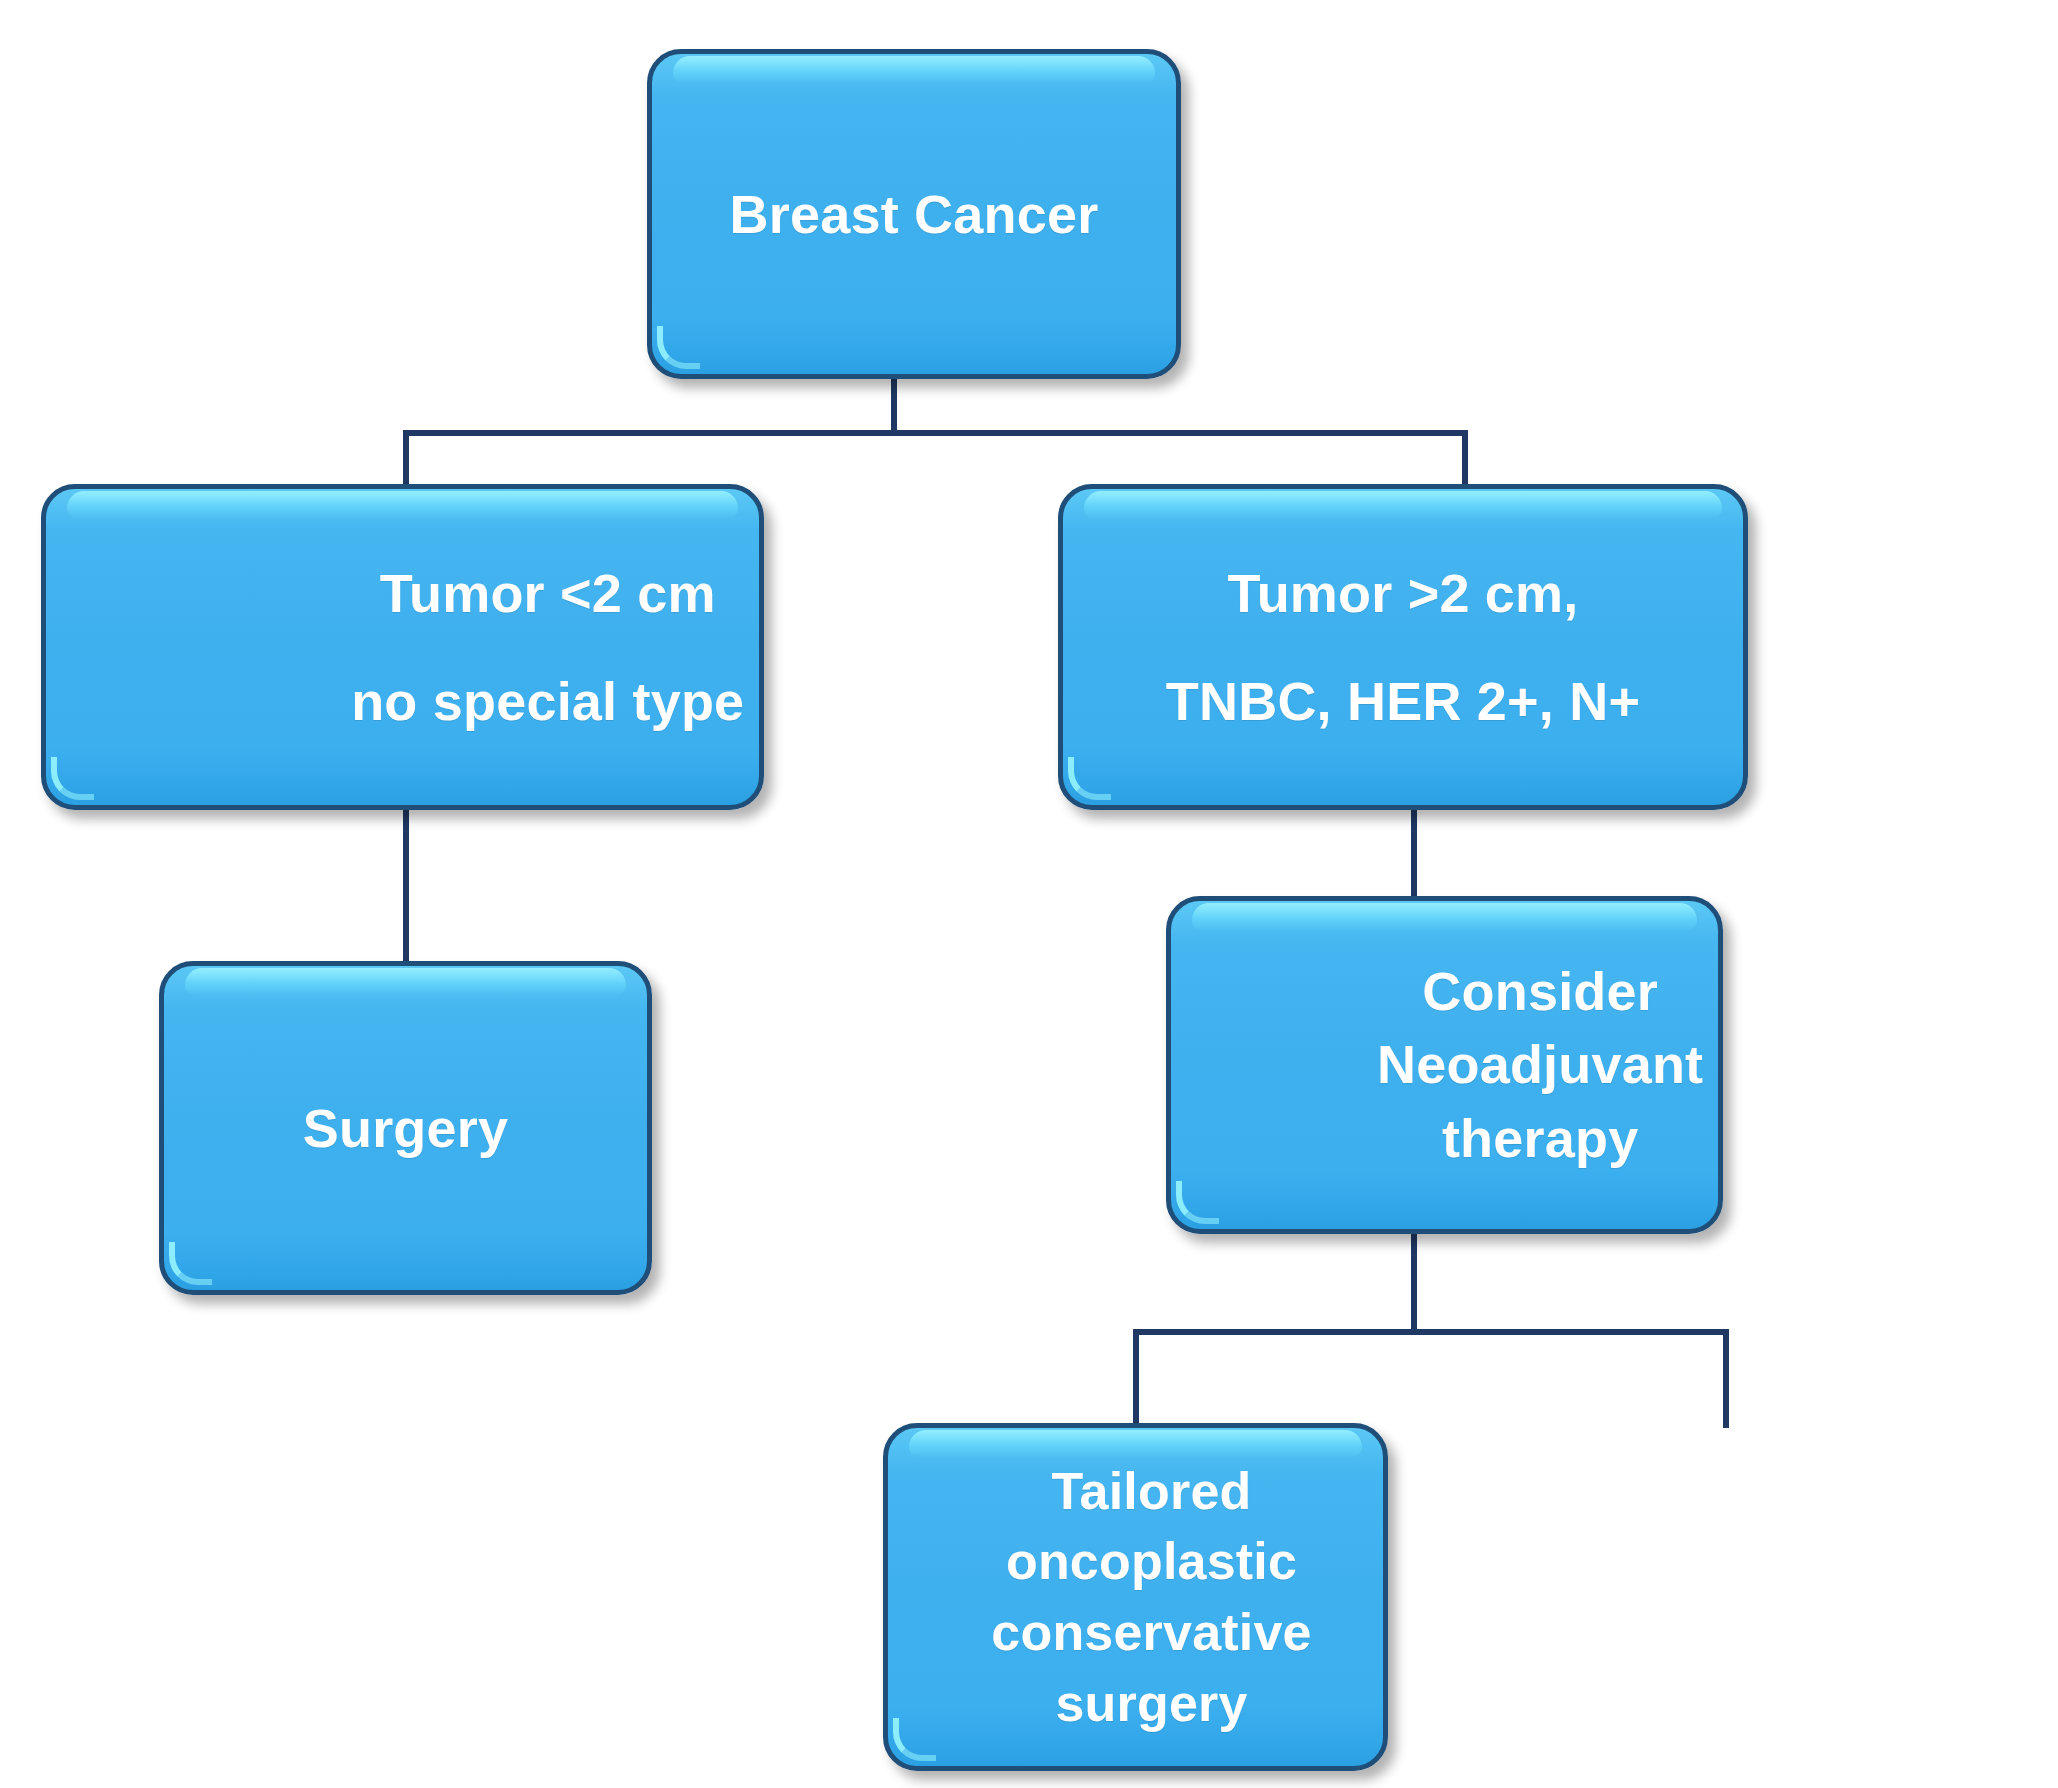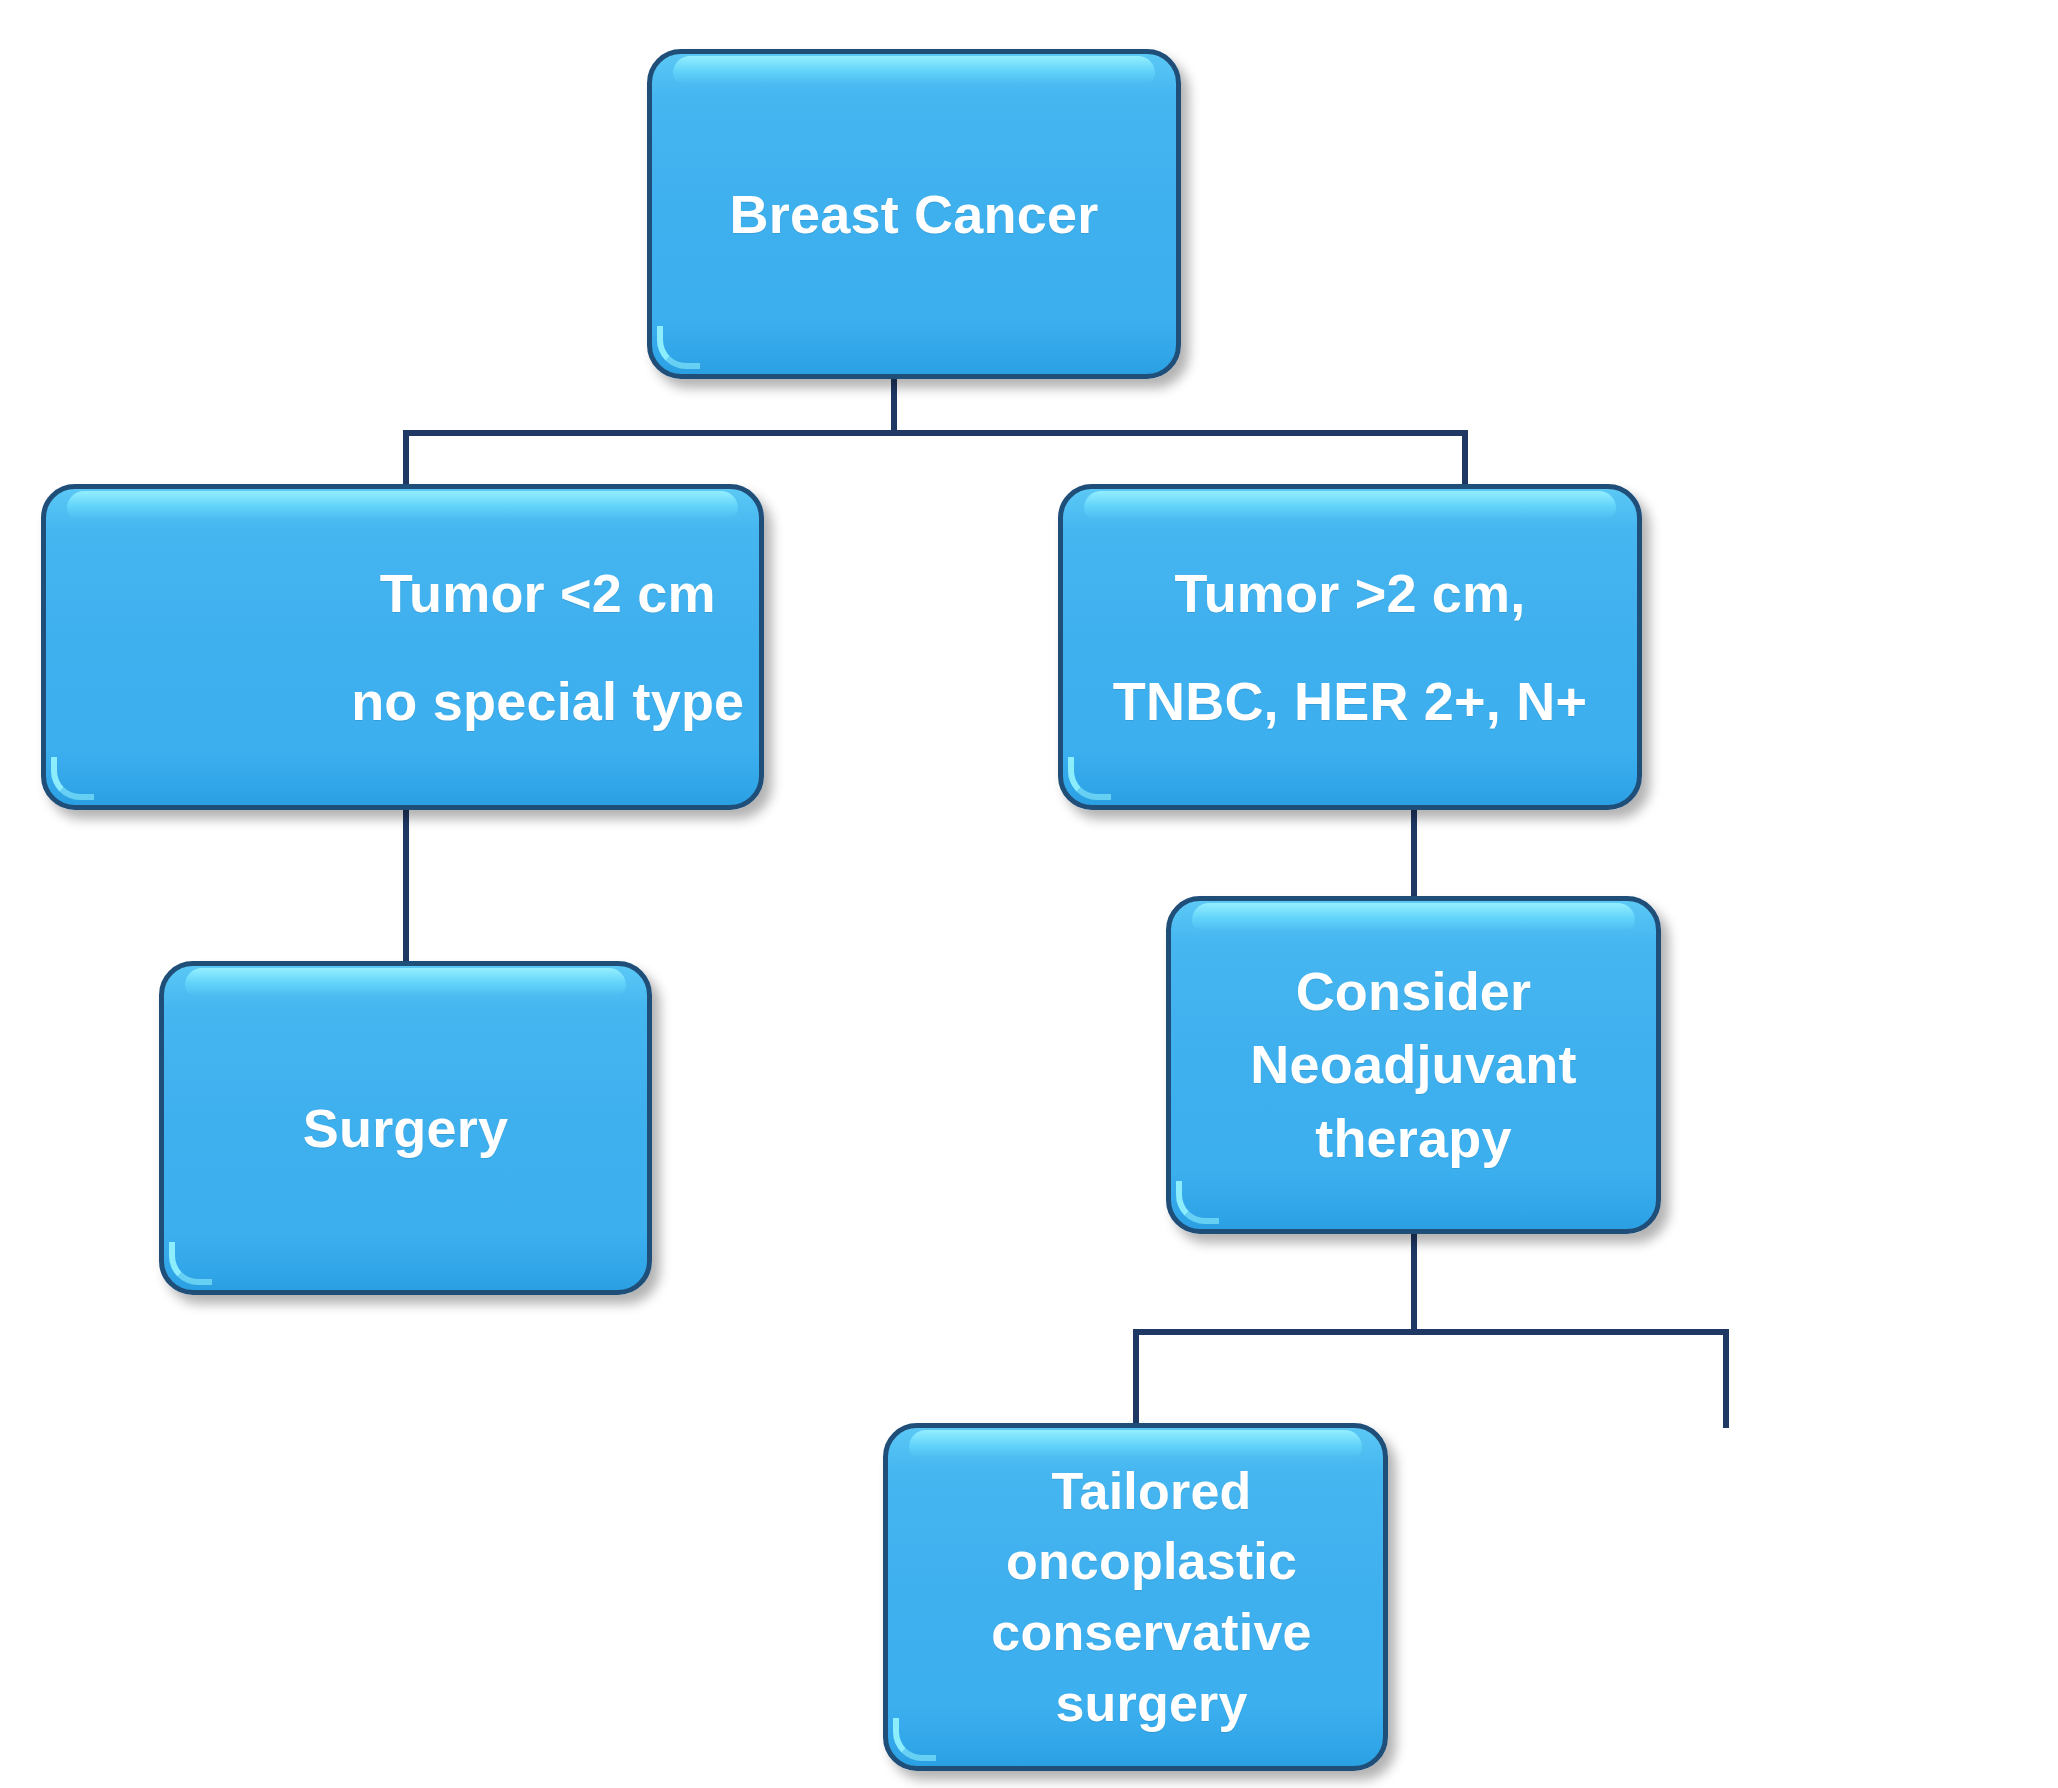--- a/index.html
+++ b/index.html
@@ -86,27 +86,27 @@
     text-shadow: 0 0.8px 0.8px rgba(0,0,0,0.10);
   }
 
   
   #node-root        { left: 647px;  top: 49px;   width: 534px;  height: 330px; }
   #node-root .node-label { font-size: 54px; }
 
   #node-small-tumor { left: 41px;   top: 484px;  width: 723px;  height: 326px; justify-content: flex-end; }
   #node-small-tumor .node-label { font-size: 54px; line-height: 2.0; }
 
-  #node-large-tumor { left: 1058px; top: 484px;  width: 584px;  height: 326px; }
+  #node-large-tumor { left: 1058px; top: 484px;  width: 690px;  height: 326px; }
   #node-large-tumor .node-label { font-size: 54px; line-height: 2.0; }
 
   #node-surgery     { left: 159px;  top: 961px; width: 493px;  height: 334px; }
   #node-surgery .node-label { font-size: 54px; }
 
-  #node-neoadjuvant { left: 1166px; top: 896px; width: 495px;  height: 338px; }
+  #node-neoadjuvant { left: 1166px; top: 896px; width: 557px;  height: 338px; justify-content: flex-end; }
   #node-neoadjuvant .node-label { font-size: 54px; line-height: 1.36; }
 
   #node-oncoplastic { left: 883px; top: 1423px; width: 505px;  height: 348px; padding-left: 32px; }
   #node-oncoplastic .node-label { font-size: 52px; line-height: 1.36; }
 
   #node-mastectomy  { left: 1441px; top: 1423px; width: 566px;  height: 348px; }
   #node-mastectomy .node-label { font-size: 52px; line-height: 1.36; }
 
   .plusminus { text-decoration: underline; text-underline-offset: 3.3px; }
 </style>

